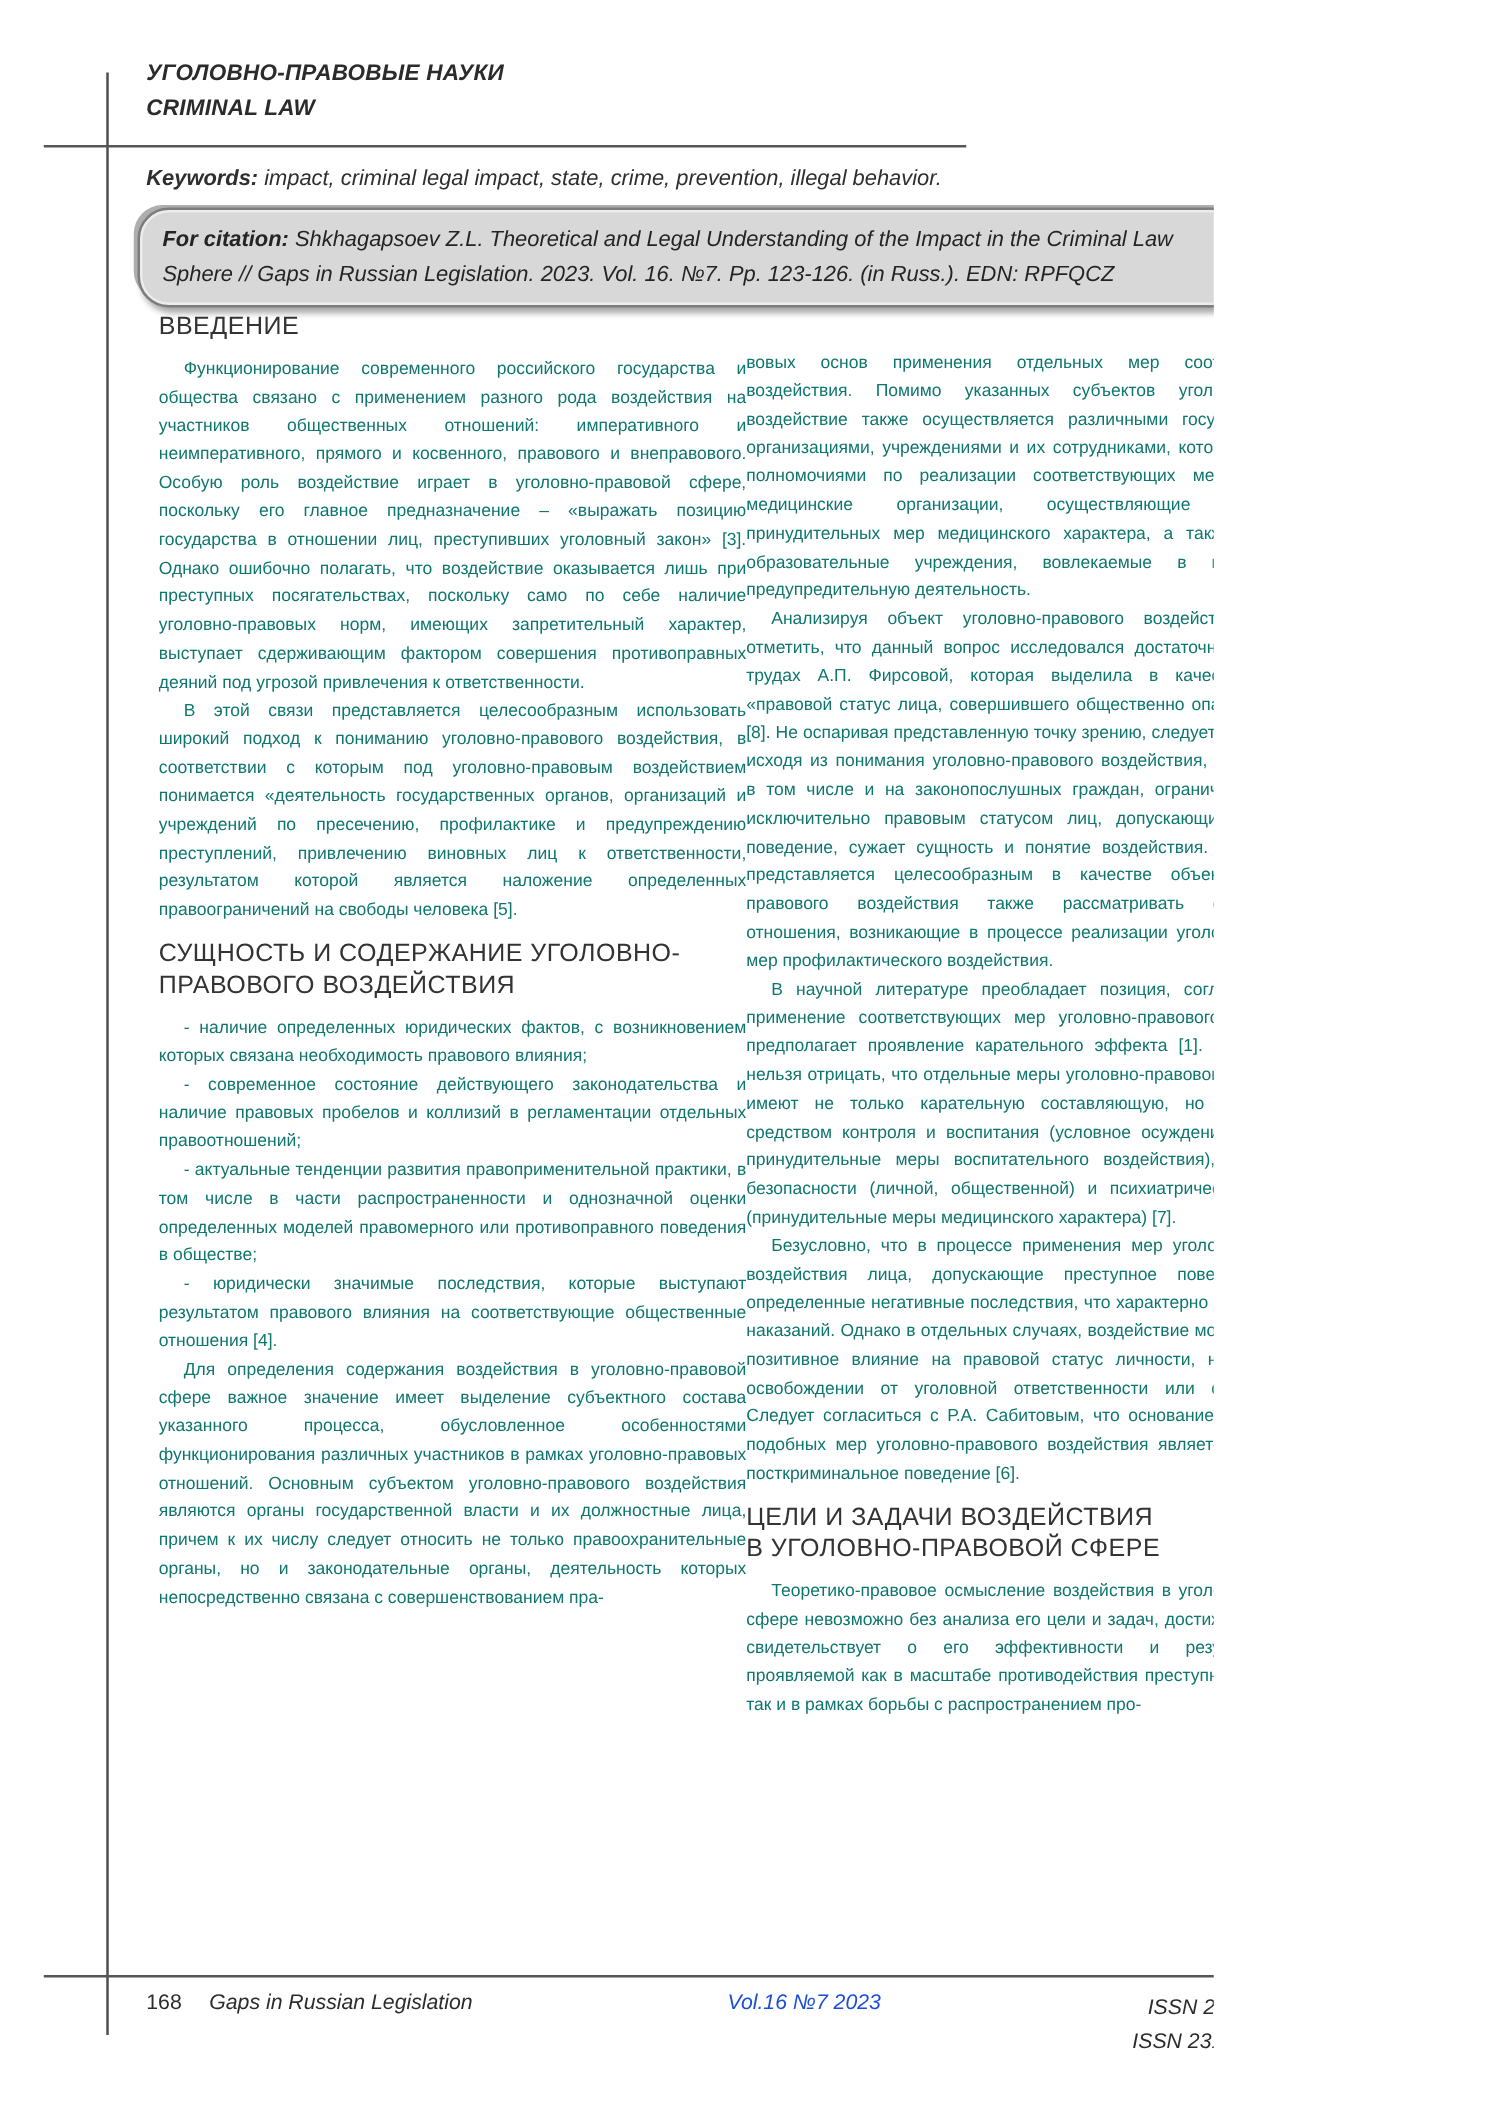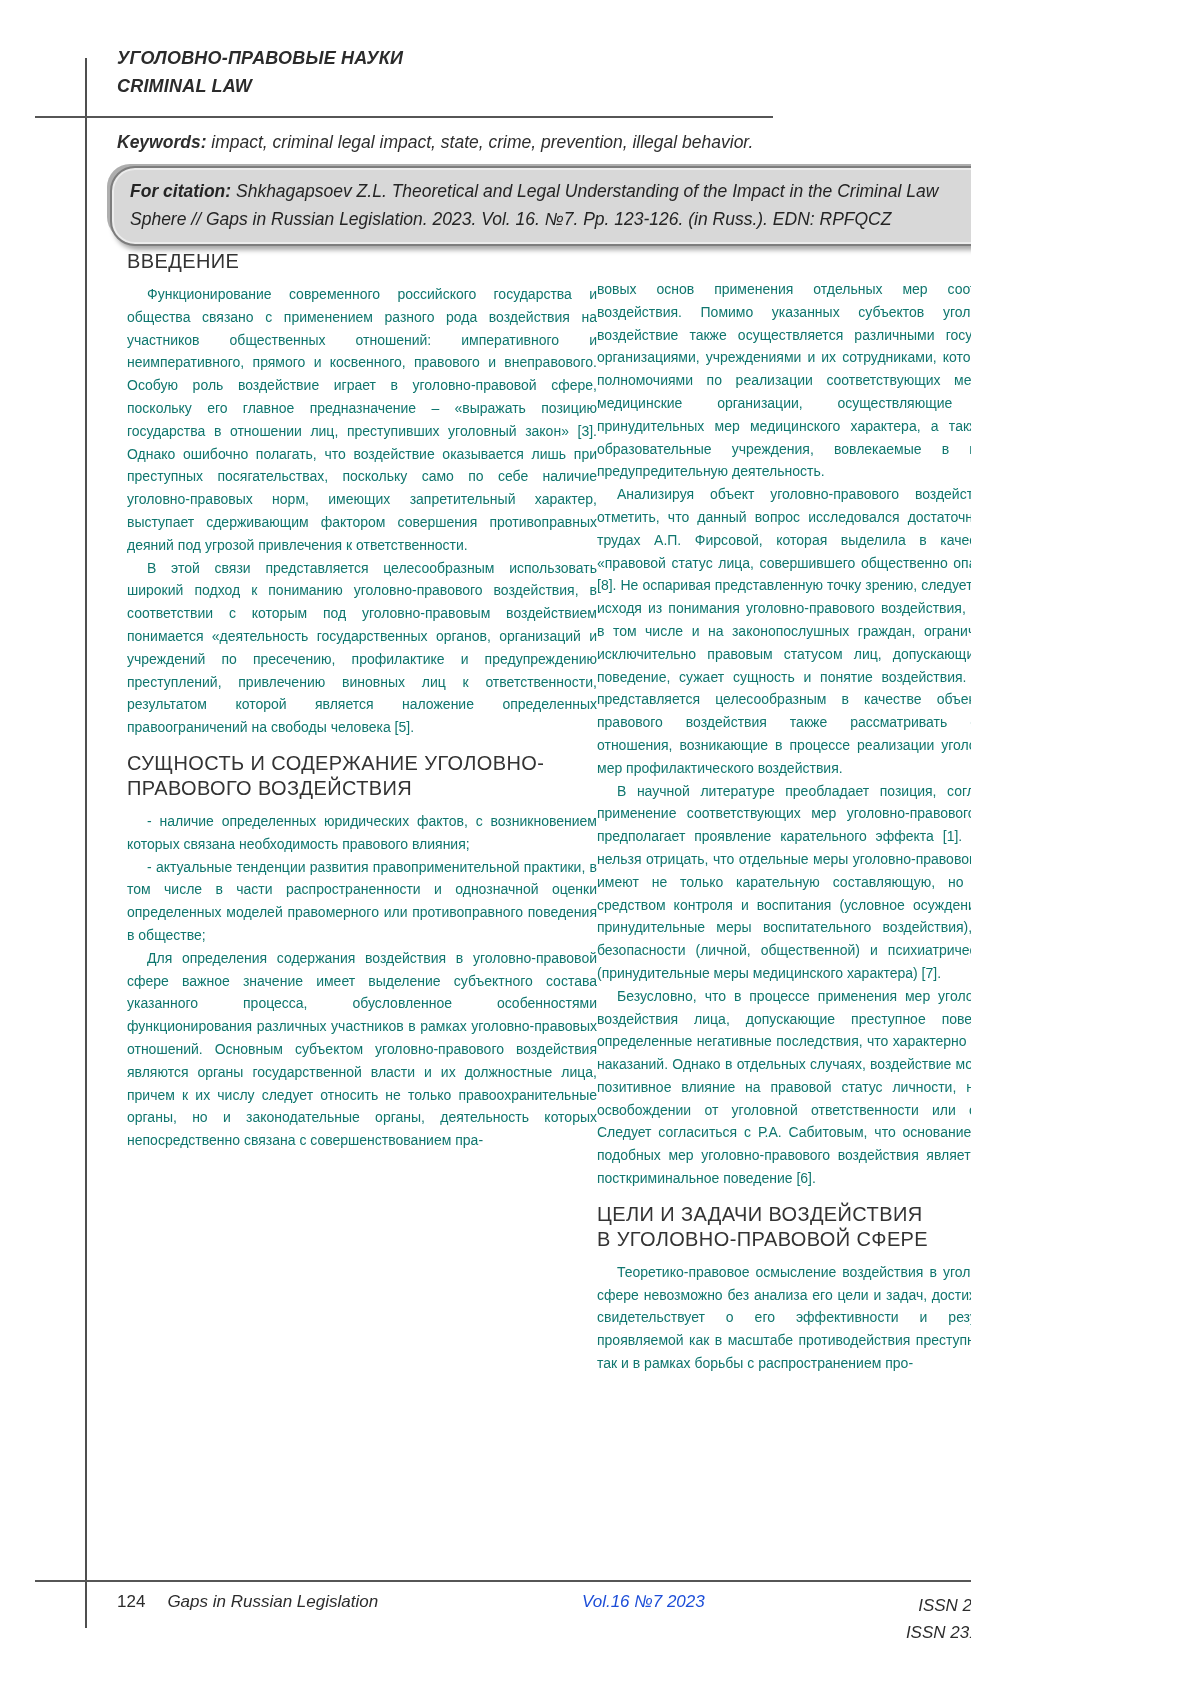--- a/index.html
+++ b/index.html
@@ -76,35 +76,37 @@
   </div>
 
   <main class="columns">
     <div class="col col-left">
         <h2 class="section-heading">ВВЕДЕНИЕ</h2>
         <p class="para">Функционирование современного российского государства и общества связано с применением разного рода воздействия на участников общественных отношений: императивного и неимперативного, прямого и косвенного, правового и внеправового. Особую роль воздействие играет в уголовно-правовой сфере, поскольку его главное предназначение – «выражать позицию государства в отношении лиц, преступивших уголовный закон» [3]. Однако ошибочно полагать, что воздействие оказывается лишь при преступных посягательствах, поскольку само по себе наличие уголовно-правовых норм, имеющих запретительный характер, выступает сдерживающим фактором совершения противоправных деяний под угрозой привлечения к ответственности.</p>
         <p class="para">В этой связи представляется целесообразным использовать широкий подход к пониманию уголовно-правового воздействия, в соответствии с которым под уголовно-правовым воздействием понимается «деятельность государственных органов, организаций и учреждений по пресечению, профилактике и предупреждению преступлений, привлечению виновных лиц к ответственности, результатом которой является наложение определенных правоограничений на свободы человека [5].</p>
         <h2 class="section-heading">СУЩНОСТЬ И СОДЕРЖАНИЕ УГОЛОВНО-
 ПРАВОВОГО ВОЗДЕЙСТВИЯ</h2>
         <p class="para">- наличие определенных юридических фактов, с возникновением которых связана необходимость правового влияния;</p>
+        <p class="para">- современное состояние действующего законодательства и наличие правовых пробелов и коллизий в регламентации отдельных правоотношений;</p>
         <p class="para">- актуальные тенденции развития правоприменительной практики, в том числе в части распространенности и однозначной оценки определенных моделей правомерного или противоправного поведения в обществе;</p>
+        <p class="para">- юридически значимые последствия, которые выступают результатом правового влияния на соответствующие общественные отношения [4].</p>
         <p class="para">Для определения содержания воздействия в уголовно-правовой сфере важное значение имеет выделение субъектного состава указанного процесса, обусловленное особенностями функционирования различных участников в рамках уголовно-правовых отношений. Основным субъектом уголовно-правового воздействия являются органы государственной власти и их должностные лица, причем к их числу следует относить не только правоохранительные органы, но и законодательные органы, деятельность которых непосредственно связана с совершенствованием пра-</p>
       </div>
     <div class="col col-right">
         <p class="para noindent">вовых основ применения отдельных мер соответствующего воздействия. Помимо указанных субъектов уголовно-правовое воздействие также осуществляется различными государственными организациями, учреждениями и их сотрудниками, которые наделены полномочиями по реализации соответствующих мер. Например, медицинские организации, осуществляющие реализацию принудительных мер медицинского характера, а также различные образовательные учреждения, вовлекаемые в профилактико-предупредительную деятельность.</p>
         <p class="para">Анализируя объект уголовно-правового воздействия, следует отметить, что данный вопрос исследовался достаточно подробно в трудах А.П. Фирсовой, которая выделила в качестве такового «правовой статус лица, совершившего общественно опасное деяние» [8]. Не оспаривая представленную точку зрению, следует уточнить, что, исходя из понимания уголовно-правового воздействия, оказываемого, в том числе и на законопослушных граждан, ограничение объекта исключительно правовым статусом лиц, допускающих преступное поведение, сужает сущность и понятие воздействия. В этой связи представляется целесообразным в качестве объекта уголовно-правового воздействия также рассматривать общественные отношения, возникающие в процессе реализации уголовно-правовых мер профилактического воздействия.</p>
         <p class="para">В научной литературе преобладает позиция, согласно которой применение соответствующих мер уголовно-правового воздействия предполагает проявление карательного эффекта [1]. Вместе с тем нельзя отрицать, что отдельные меры уголовно-правового воздействия имеют не только карательную составляющую, но и выступают средством контроля и воспитания (условное осуждение, судимость, принудительные меры воспитательного воздействия), обеспечения безопасности (личной, общественной) и психиатрического лечения (принудительные меры медицинского характера) [7].</p>
         <p class="para">Безусловно, что в процессе применения мер уголовно-правового воздействия лица, допускающие преступное поведение, несут определенные негативные последствия, что характерно для уголовных наказаний. Однако в отдельных случаях, воздействие может оказывать позитивное влияние на правовой статус личности, например, при освобождении от уголовной ответственности или от наказания. Следует согласиться с Р.А. Сабитовым, что основанием применения подобных мер уголовно-правового воздействия является позитивное посткриминальное поведение [6].</p>
         <h2 class="section-heading">ЦЕЛИ И ЗАДАЧИ ВОЗДЕЙСТВИЯ
 В УГОЛОВНО-ПРАВОВОЙ СФЕРЕ</h2>
         <p class="para">Теоретико-правовое осмысление воздействия в уголовно-правовой сфере невозможно без анализа его цели и задач, достижение которых свидетельствует о его эффективности и результативности, проявляемой как в масштабе противодействия преступности в целом, так и в рамках борьбы с распространением про-</p>
       </div>
   </main>
 
   <div class="footer-rule"></div>
-  <div class="f-left"><span class="pageno">124</span><span class="it">Gaps in Russian Legislation</span></div>
+  <div class="f-left"><span class="pageno">168</span><span class="it">Gaps in Russian Legislation</span></div>
   <div class="f-center it">Vol.16  №7  2023</div>
   <div class="f-right it">
     <div>ISSN 2072-3164 (print)</div>
     <div>ISSN 2310-7049 (online)</div>
   </div>
 
 </div>
 
 </body></html>

